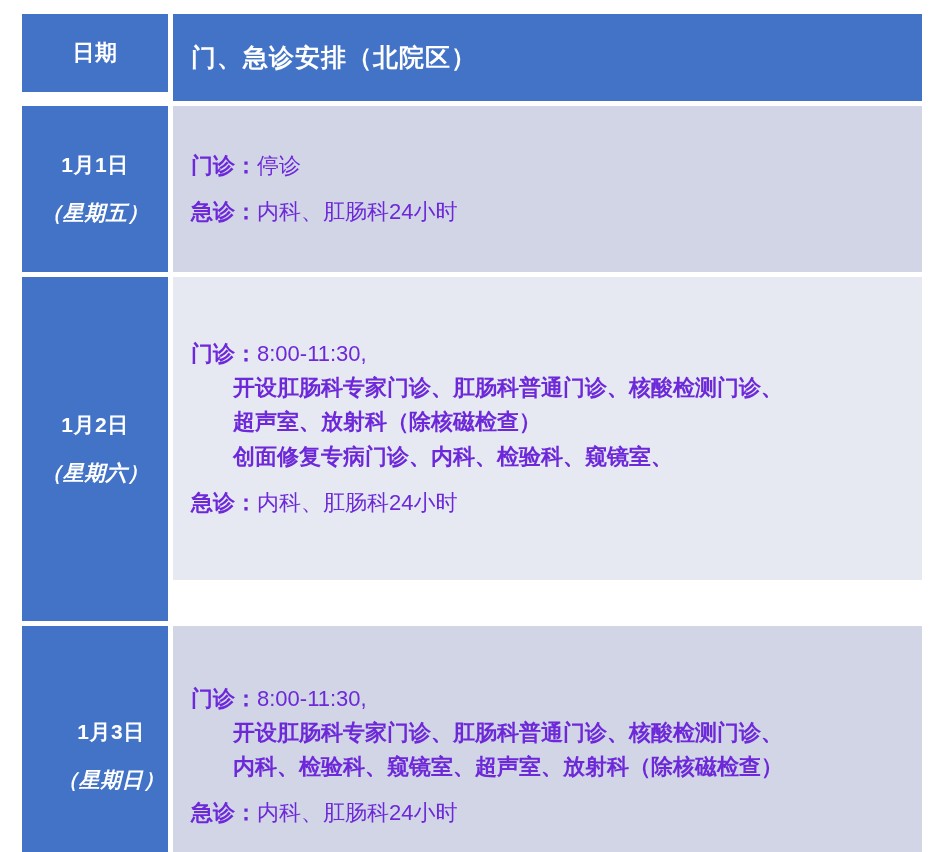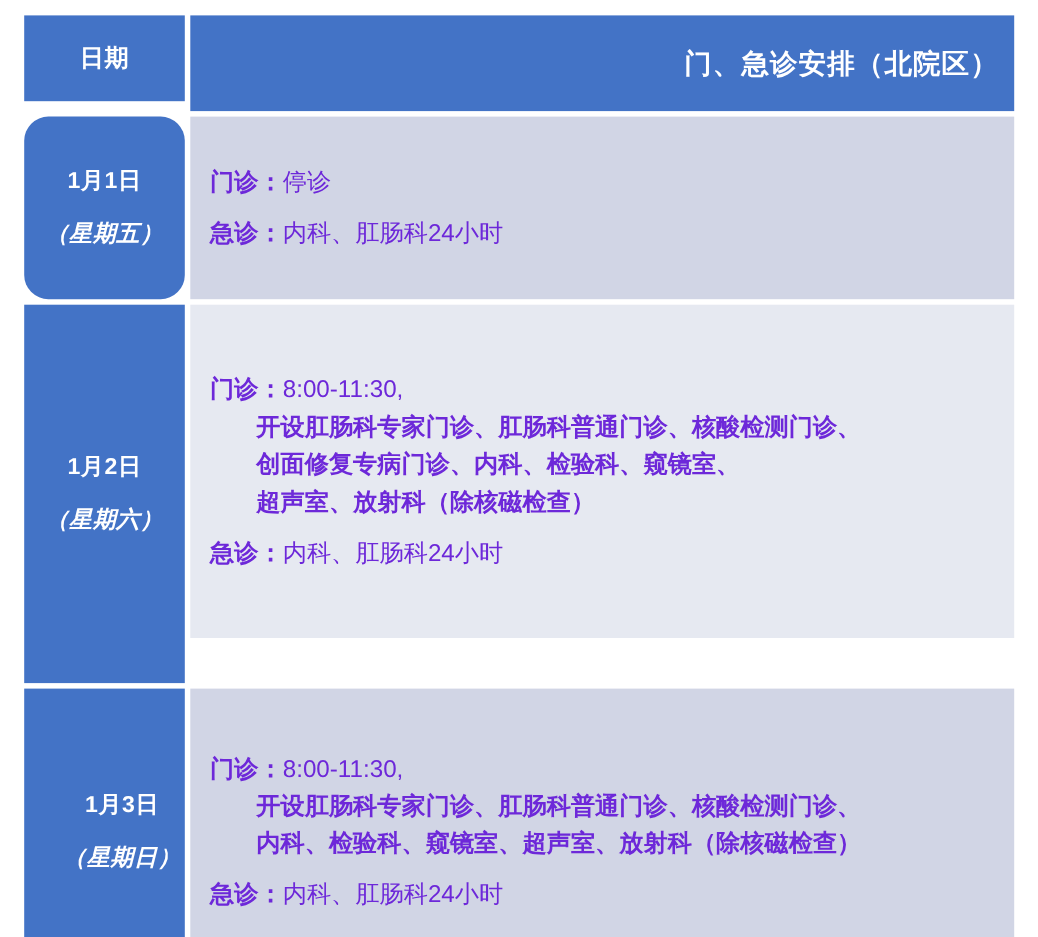--- a/index.html
+++ b/index.html
@@ -55,21 +55,21 @@
   }
 
   .header-row .date-cell {
     height: 78px;
   }
   .header-row .content-cell {
     height: 87px;
     background: #4373c6;
     color: #ffffff;
     display: flex;
-    align-items: flex-end;
+    align-items: flex-start;
     justify-content: center;
     font-size: 25px;
     font-weight: bold;
     letter-spacing: 1px;
   }
   .header-row .date-cell .d-line {
     font-size: 22px;
   }
 
   .content-cell {
@@ -97,21 +97,21 @@
     font-weight: normal;
   }
   .line.indent {
     padding-left: 42px;
     font-weight: bold;
   }
   .line.spaced-top {
     margin-top: 12px;
   }
 
-  .row-1 .date-cell { height: 166px; border-radius: 22px; }
+  .row-1 .date-cell { height: 166px; }
   .row-1 .content-cell { height: 166px; }
   .row-2 .date-cell { height: 344px; }
   .row-2 .content-cell { height: 303px; }
   .row-3 .date-cell { height: 260px; padding-left: 32px; }
   .row-3 .content-cell { height: 260px; }
 </style>
 </head>
 <body>
 
 <div class="schedule-table">
@@ -143,22 +143,22 @@
   <div class="row row-2">
     <div class="date-cell">
       <div class="d-line">1月2日</div>
       <div class="d-line second">（星期六）</div>
     </div>
     <div class="content-cell shade-light">
       <div class="line">
         <span class="lbl">门诊：</span><span class="val">8:00-11:30,</span>
       </div>
       <div class="line indent">开设肛肠科专家门诊、肛肠科普通门诊、核酸检测门诊、</div>
+      <div class="line indent">超声室、放射科（除核磁检查）</div>
       <div class="line indent">创面修复专病门诊、内科、检验科、窥镜室、</div>
-      <div class="line indent">超声室、放射科（除核磁检查）</div>
       <div class="line spaced-top">
         <span class="lbl">急诊：</span><span class="val">内科、肛肠科24小时</span>
       </div>
     </div>
   </div>
 
   <div class="row row-3">
     <div class="date-cell">
       <div class="d-line">1月3日</div>
       <div class="d-line second">（星期日）</div>

